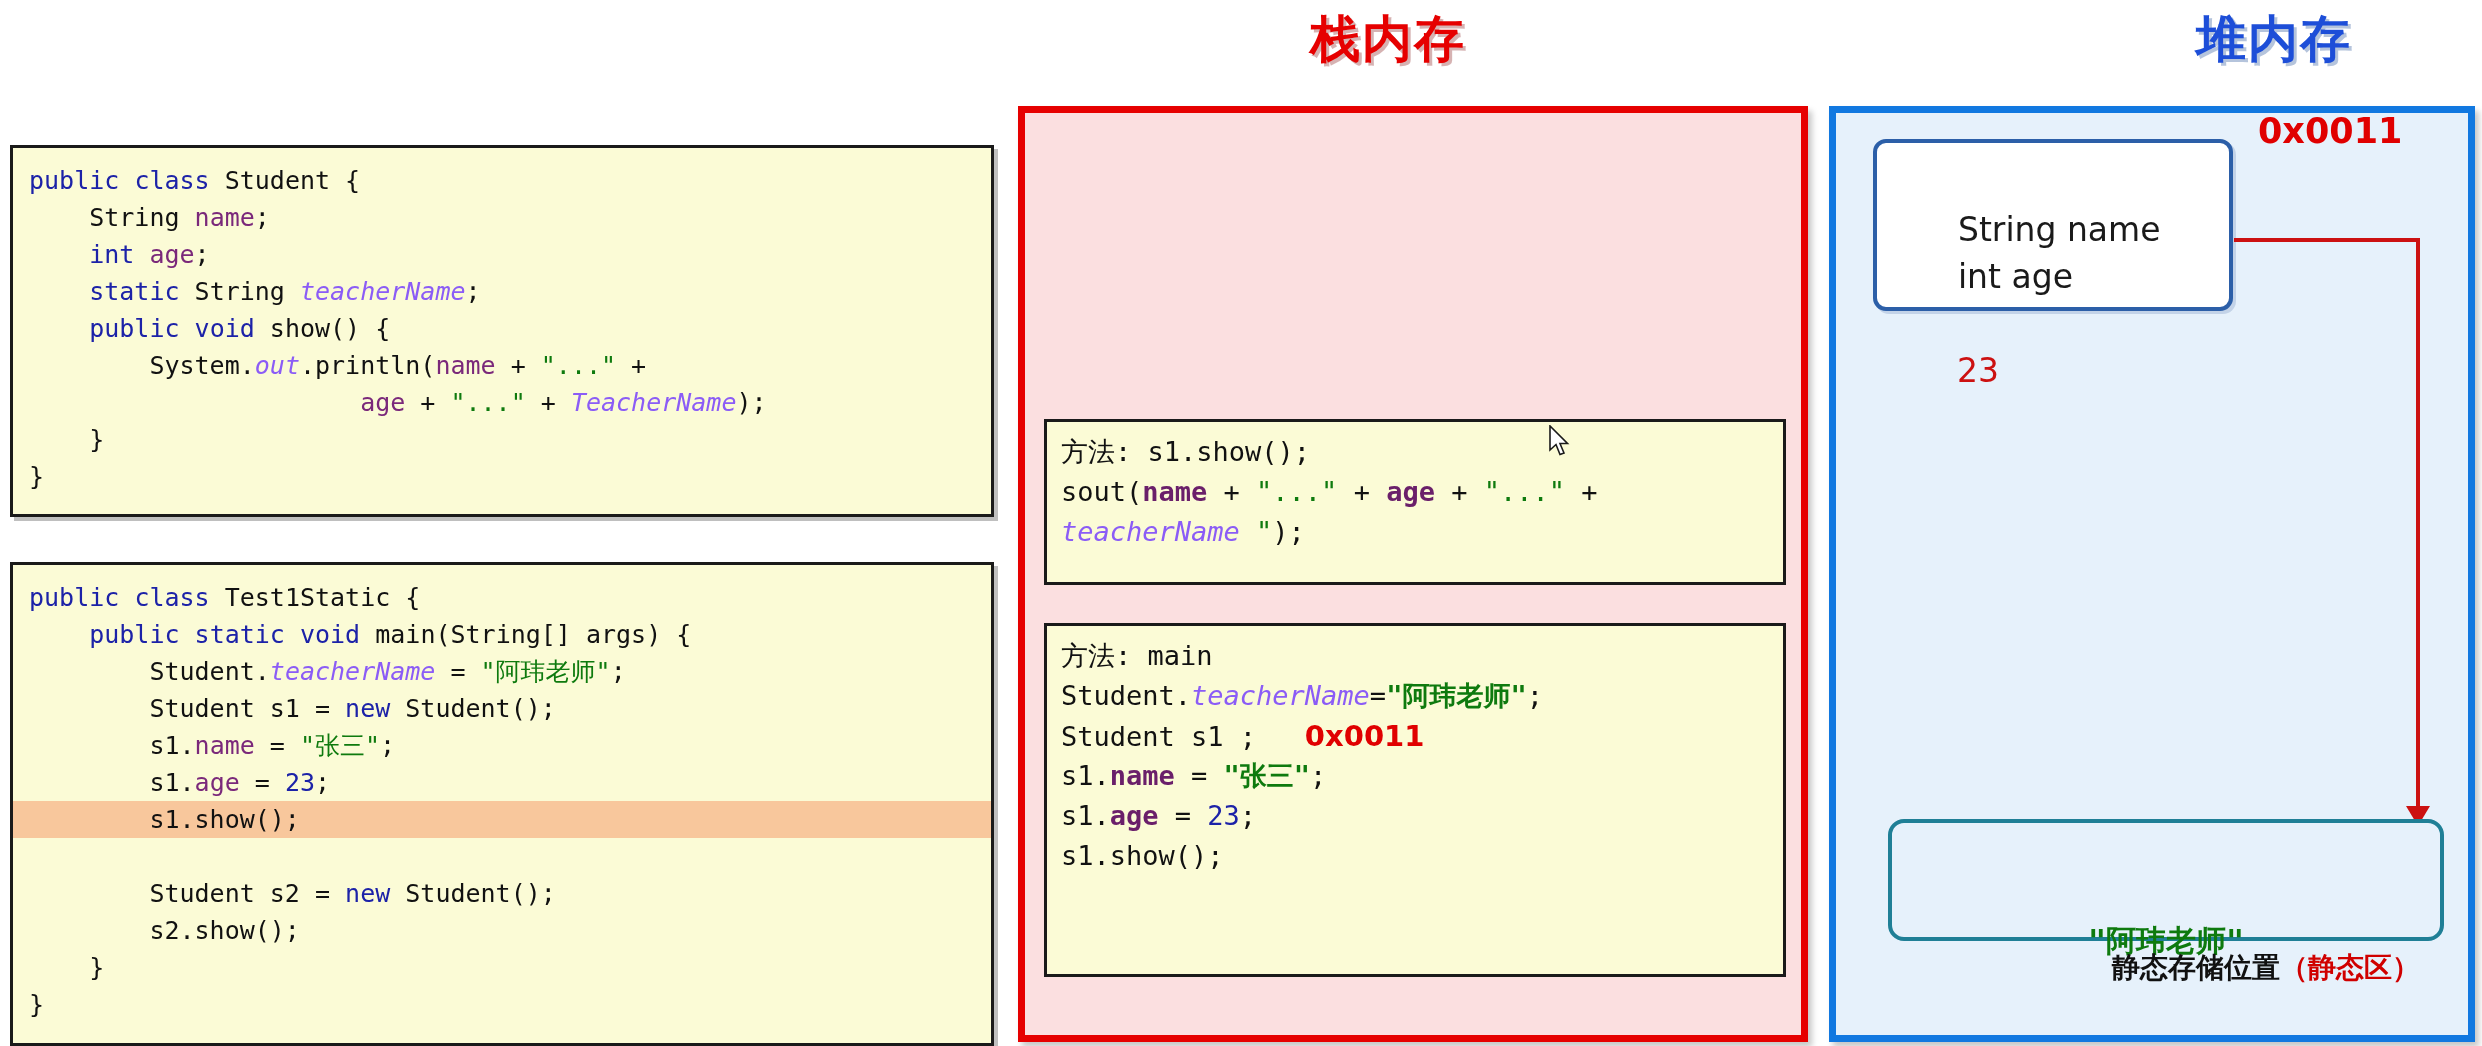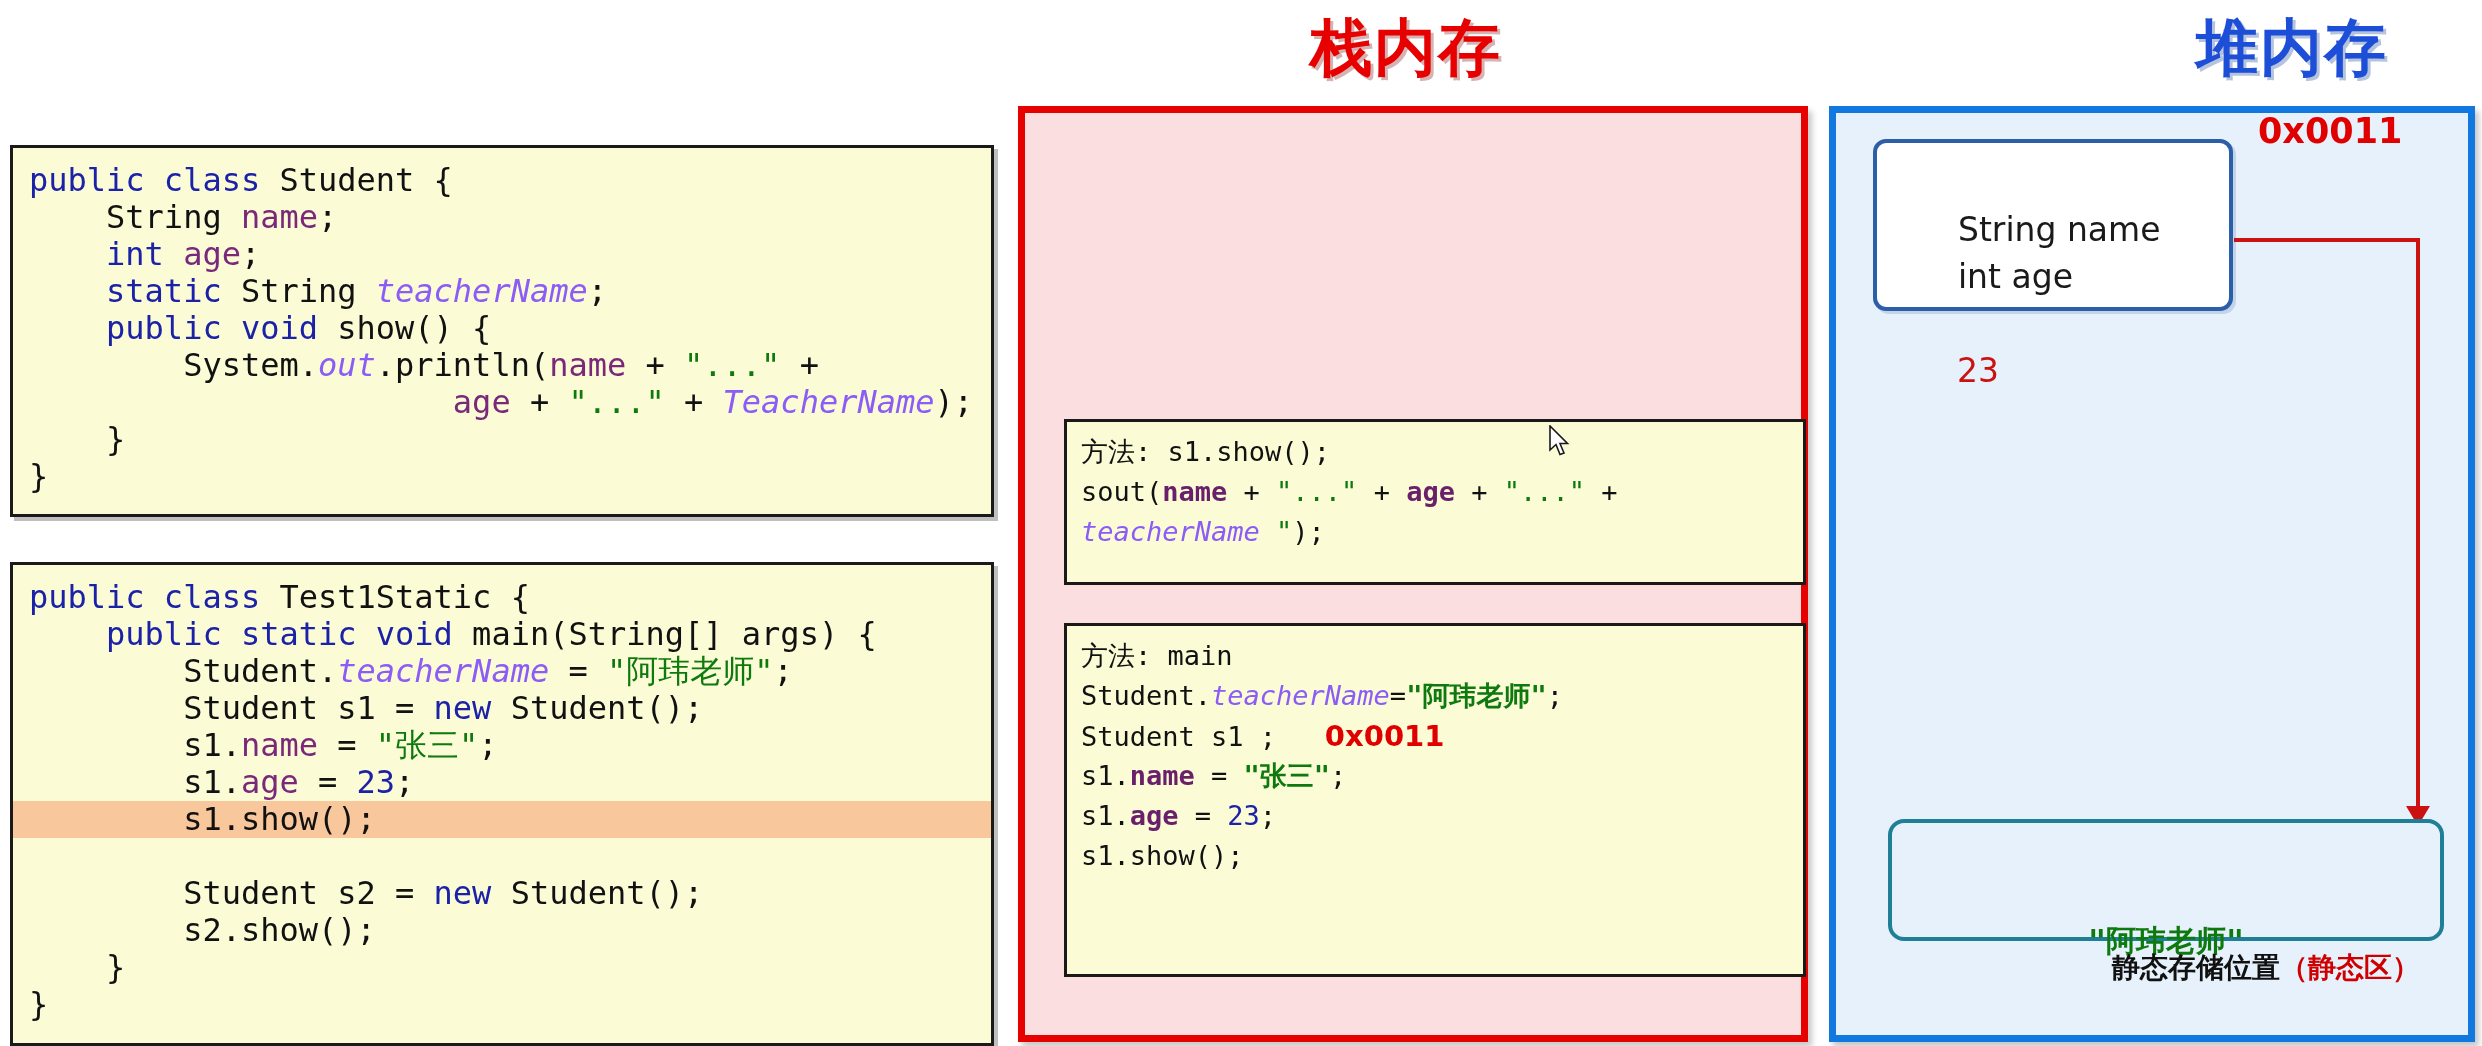--- a/index.html
+++ b/index.html
@@ -14,21 +14,21 @@
 
   
   .abs{position:absolute;box-sizing:border-box;}
 
   
   .code-panel{
     background:#fbfbd6;
     border:3px solid #1a1a1a;
     box-shadow:4px 4px 0 rgba(0,0,0,0.25);
     font-family:"DejaVu Sans Mono","Liberation Mono",monospace;
-    font-size:32px;
+    font-size:25px;
     line-height:37px;
     color:#111111;
     padding:14px 0 30px 0;
     white-space:pre;
     overflow:hidden;
   }
   .code-line{padding-left:16px;height:37px;}
   .code-line.hl{background:#f8c79c;}
 
   .kw{color:#1c22a8;font-weight:normal;}
@@ -37,21 +37,21 @@
   .ital{color:#8b5cf6;font-style:italic;}
   .str{color:#0e7a0e;}
   .num{color:#1c22a8;}
   .plain{color:#111111;}
 
   
   .sec-title{
     position:absolute;
     font-family:"DejaVu Sans","Liberation Sans",sans-serif;
     font-weight:bold;
-    font-size:62px;
+    font-size:50px;
     letter-spacing:2px;
     white-space:nowrap;
   }
   .sec-title.stack{color:#e60000;text-shadow:3px 3px 0 rgba(120,0,0,.30);}
   .sec-title.heap{color:#1d4ed8;text-shadow:3px 3px 0 rgba(10,60,140,.30);}
 
   
   .stack-panel{
     background:#fbdfe0;
     border:7px solid #e60000;
@@ -61,21 +61,20 @@
     background:#fbfbd6;
     border:3px solid #1a1a1a;
     font-family:"DejaVu Sans Mono","Liberation Mono",monospace;
     font-size:27px;
     line-height:40px;
     color:#111111;
     padding:10px 0 10px 14px;
     white-space:pre;
     box-sizing:border-box;
     overflow:hidden;
-    margin-left:20px;
   }
   .frame .fl{height:40px;}
   .cjk{font-family:"DejaVu Sans","Liberation Sans",sans-serif;}
   .addr{color:#e00000;font-weight:bold;font-family:"DejaVu Sans","Liberation Sans",sans-serif;font-size:29px;}
   .strcjk{color:#0e7a0e;font-weight:bold;}
 
   
   .heap-panel{
     background:#e6f1fb;
     border:7px solid #1178e0;

